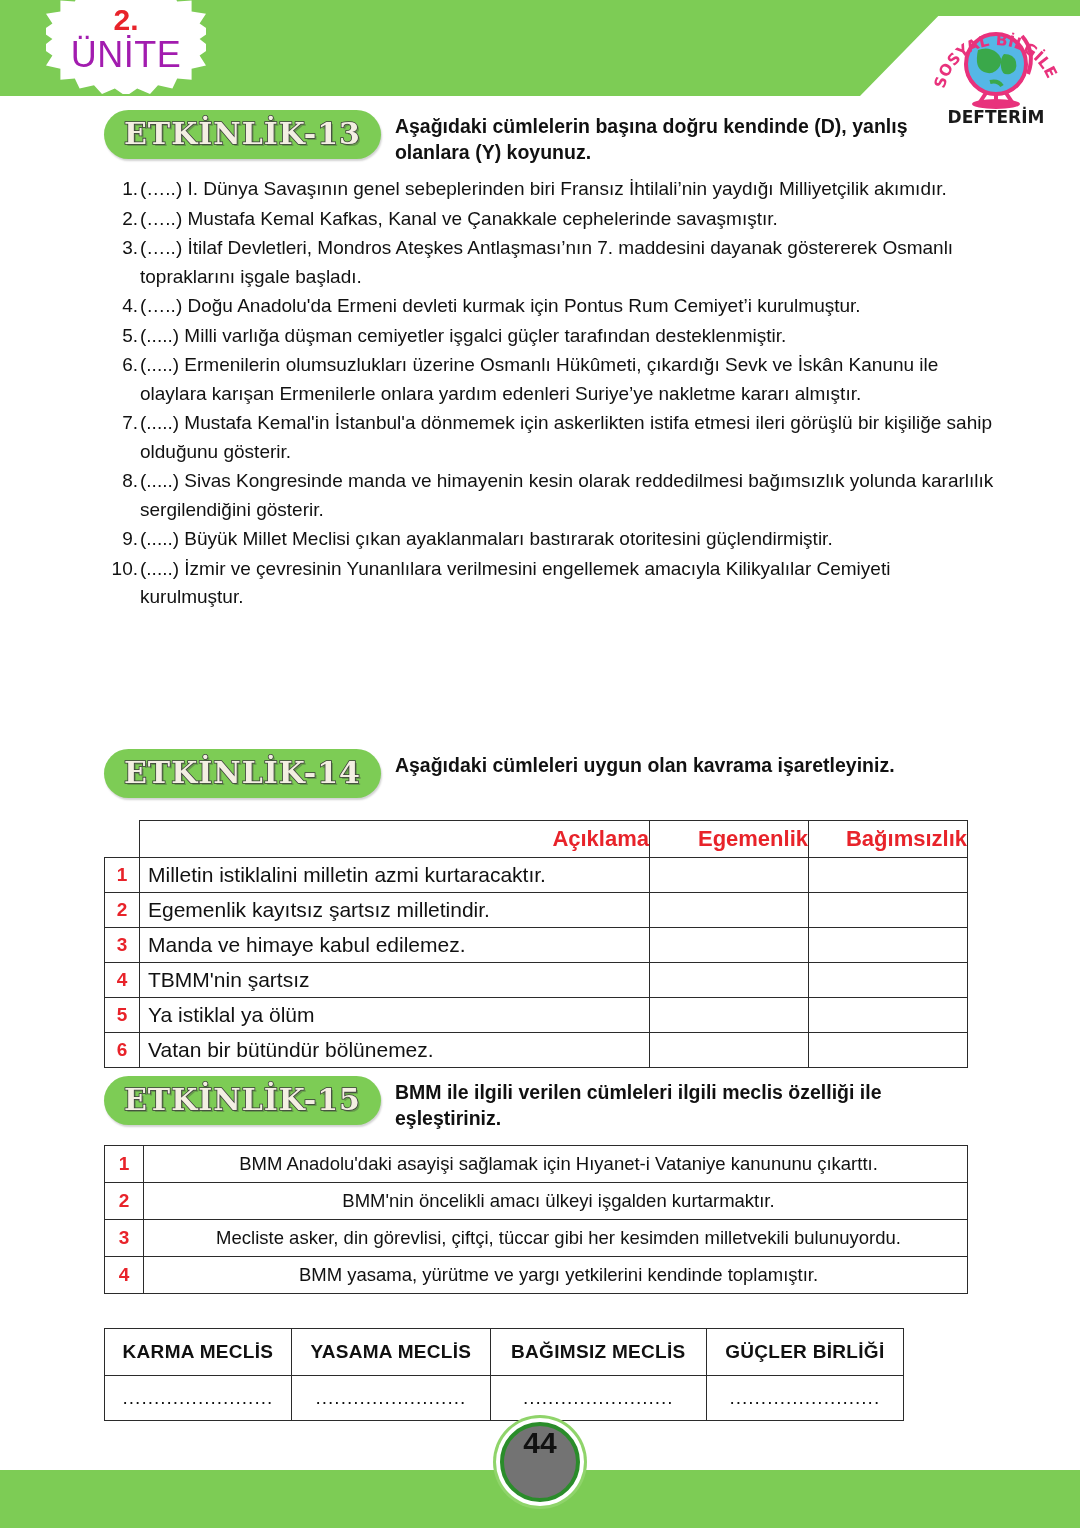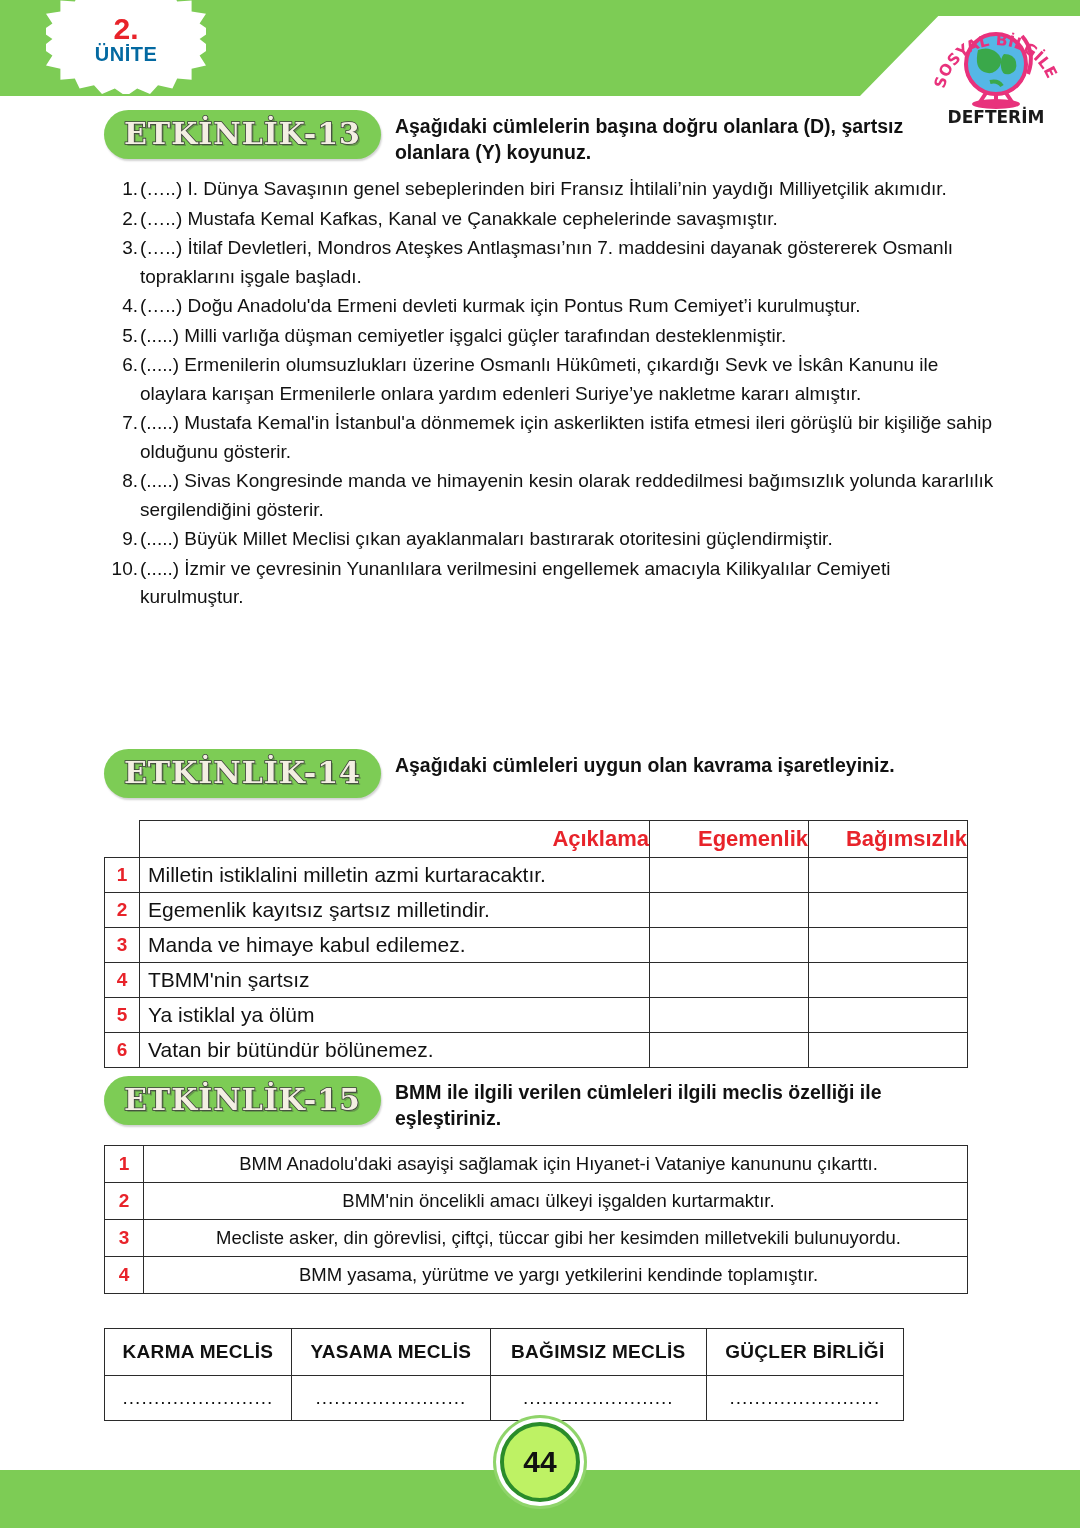--- a/index.html
+++ b/index.html
@@ -29,21 +29,21 @@
       50% 0%, 57% 7%, 65% 2%, 70% 10%, 79% 7%, 82% 16%, 91% 15%, 91% 25%,
       100% 27%, 96% 36%, 103% 43%, 96% 50%, 103% 58%, 96% 65%, 100% 74%,
       91% 77%, 91% 87%, 82% 86%, 79% 95%, 70% 92%, 65% 100%, 57% 95%,
       50% 102%, 43% 95%, 35% 100%, 30% 92%, 21% 95%, 18% 86%, 9% 87%,
       9% 77%, 0% 74%, 4% 65%, -3% 58%, 4% 50%, -3% 43%, 4% 36%, 0% 27%,
       9% 25%, 9% 15%, 18% 16%, 21% 7%, 30% 10%, 35% 2%, 43% 7%
     );
     display:flex;flex-direction:column;align-items:center;justify-content:center;
   }
   .unit-num{color:#e8232a;font-size:30px;font-weight:bold;line-height:1.05;}
-  .unit-word{color:#0369a1;font-size:20px;font-weight:bold;line-height:1.05;letter-spacing:.5px;}
+  .unit-word{color:#a21caf;font-size:36px;font-weight:normal;line-height:1.05;letter-spacing:.5px;}
 
   
   .logo{position:absolute;right:18px;top:8px;width:132px;height:122px;}
 
   
   .etk-badge{
     display:inline-flex;align-items:center;justify-content:center;
     background:#7dcc55;border-radius:26px;
     padding:6px 20px 8px 20px;
     box-shadow:1px 2px 2px rgba(0,0,0,.18);
@@ -111,23 +111,23 @@
   table.ansgrid{border-collapse:collapse;width:800px;}
   table.ansgrid td{border:1.6px solid #2b2b2b;text-align:center;}
   td.anshead{font-size:19px;font-weight:bold;color:#111;height:44px;letter-spacing:.3px;}
   td.ansblank{font-size:19px;color:#111;height:42px;letter-spacing:1px;}
 
   
   .bottom-banner{position:absolute;left:0;bottom:0;width:1080px;height:58px;background:#7dcc55;}
   .page-circle{
     position:absolute;left:50%;transform:translateX(-50%);bottom:26px;
     width:72px;height:72px;border-radius:50%;
-    background:#bef264;border:4px solid #2a8c2a;
+    background:#737373;border:4px solid #2a8c2a;
     box-shadow:0 0 0 4px #ffffff, 0 0 0 7px #8fd46a;
-    display:flex;align-items:center;justify-content:center;margin-top:23px;
+    display:flex;align-items:flex-start;justify-content:center;margin-top:23px;
   }
   .page-circle span{font-size:30px;font-weight:bold;color:#111;}
 </style>
 </head>
 <body>
 
 <div class="top-banner"></div>
 <div class="top-banner-2"></div>
 
 <div class="unit-badge">
@@ -156,21 +156,21 @@
     </text>
     <text x="66" y="115" text-anchor="middle" font-family="DejaVu Sans, sans-serif" font-size="17" font-weight="bold" fill="#1a1a1a">DEFTERİM</text>
   </svg>
 </div>
 
 <section id="sec13">
   <div class="etk-row">
     <div class="etk-badge">
       <span>ETKİNLİK-13</span>
     </div>
-    <div class="etk-instruction">Aşağıdaki cümlelerin başına doğru olanlara (D), şartsız olanlara (Y) koyunuz.</div>
+    <div class="etk-instruction">Aşağıdaki cümlelerin başına doğru kendinde (D), yanlış olanlara (Y) koyunuz.</div>
   </div>
 
   <ul class="qlist" id="q13list">
       <li class="qitem">
         <span class="qnum">1.</span>
         <span class="qtext">(…..) I. Dünya Savaşının genel sebeplerinden biri Fransız İhtilali’nin yaydığı Milliyetçilik akımıdır.</span>
       </li>
       <li class="qitem">
         <span class="qnum">2.</span>
         <span class="qtext">(…..) Mustafa Kemal Kafkas, Kanal ve Çanakkale cephelerinde savaşmıştır.</span>

